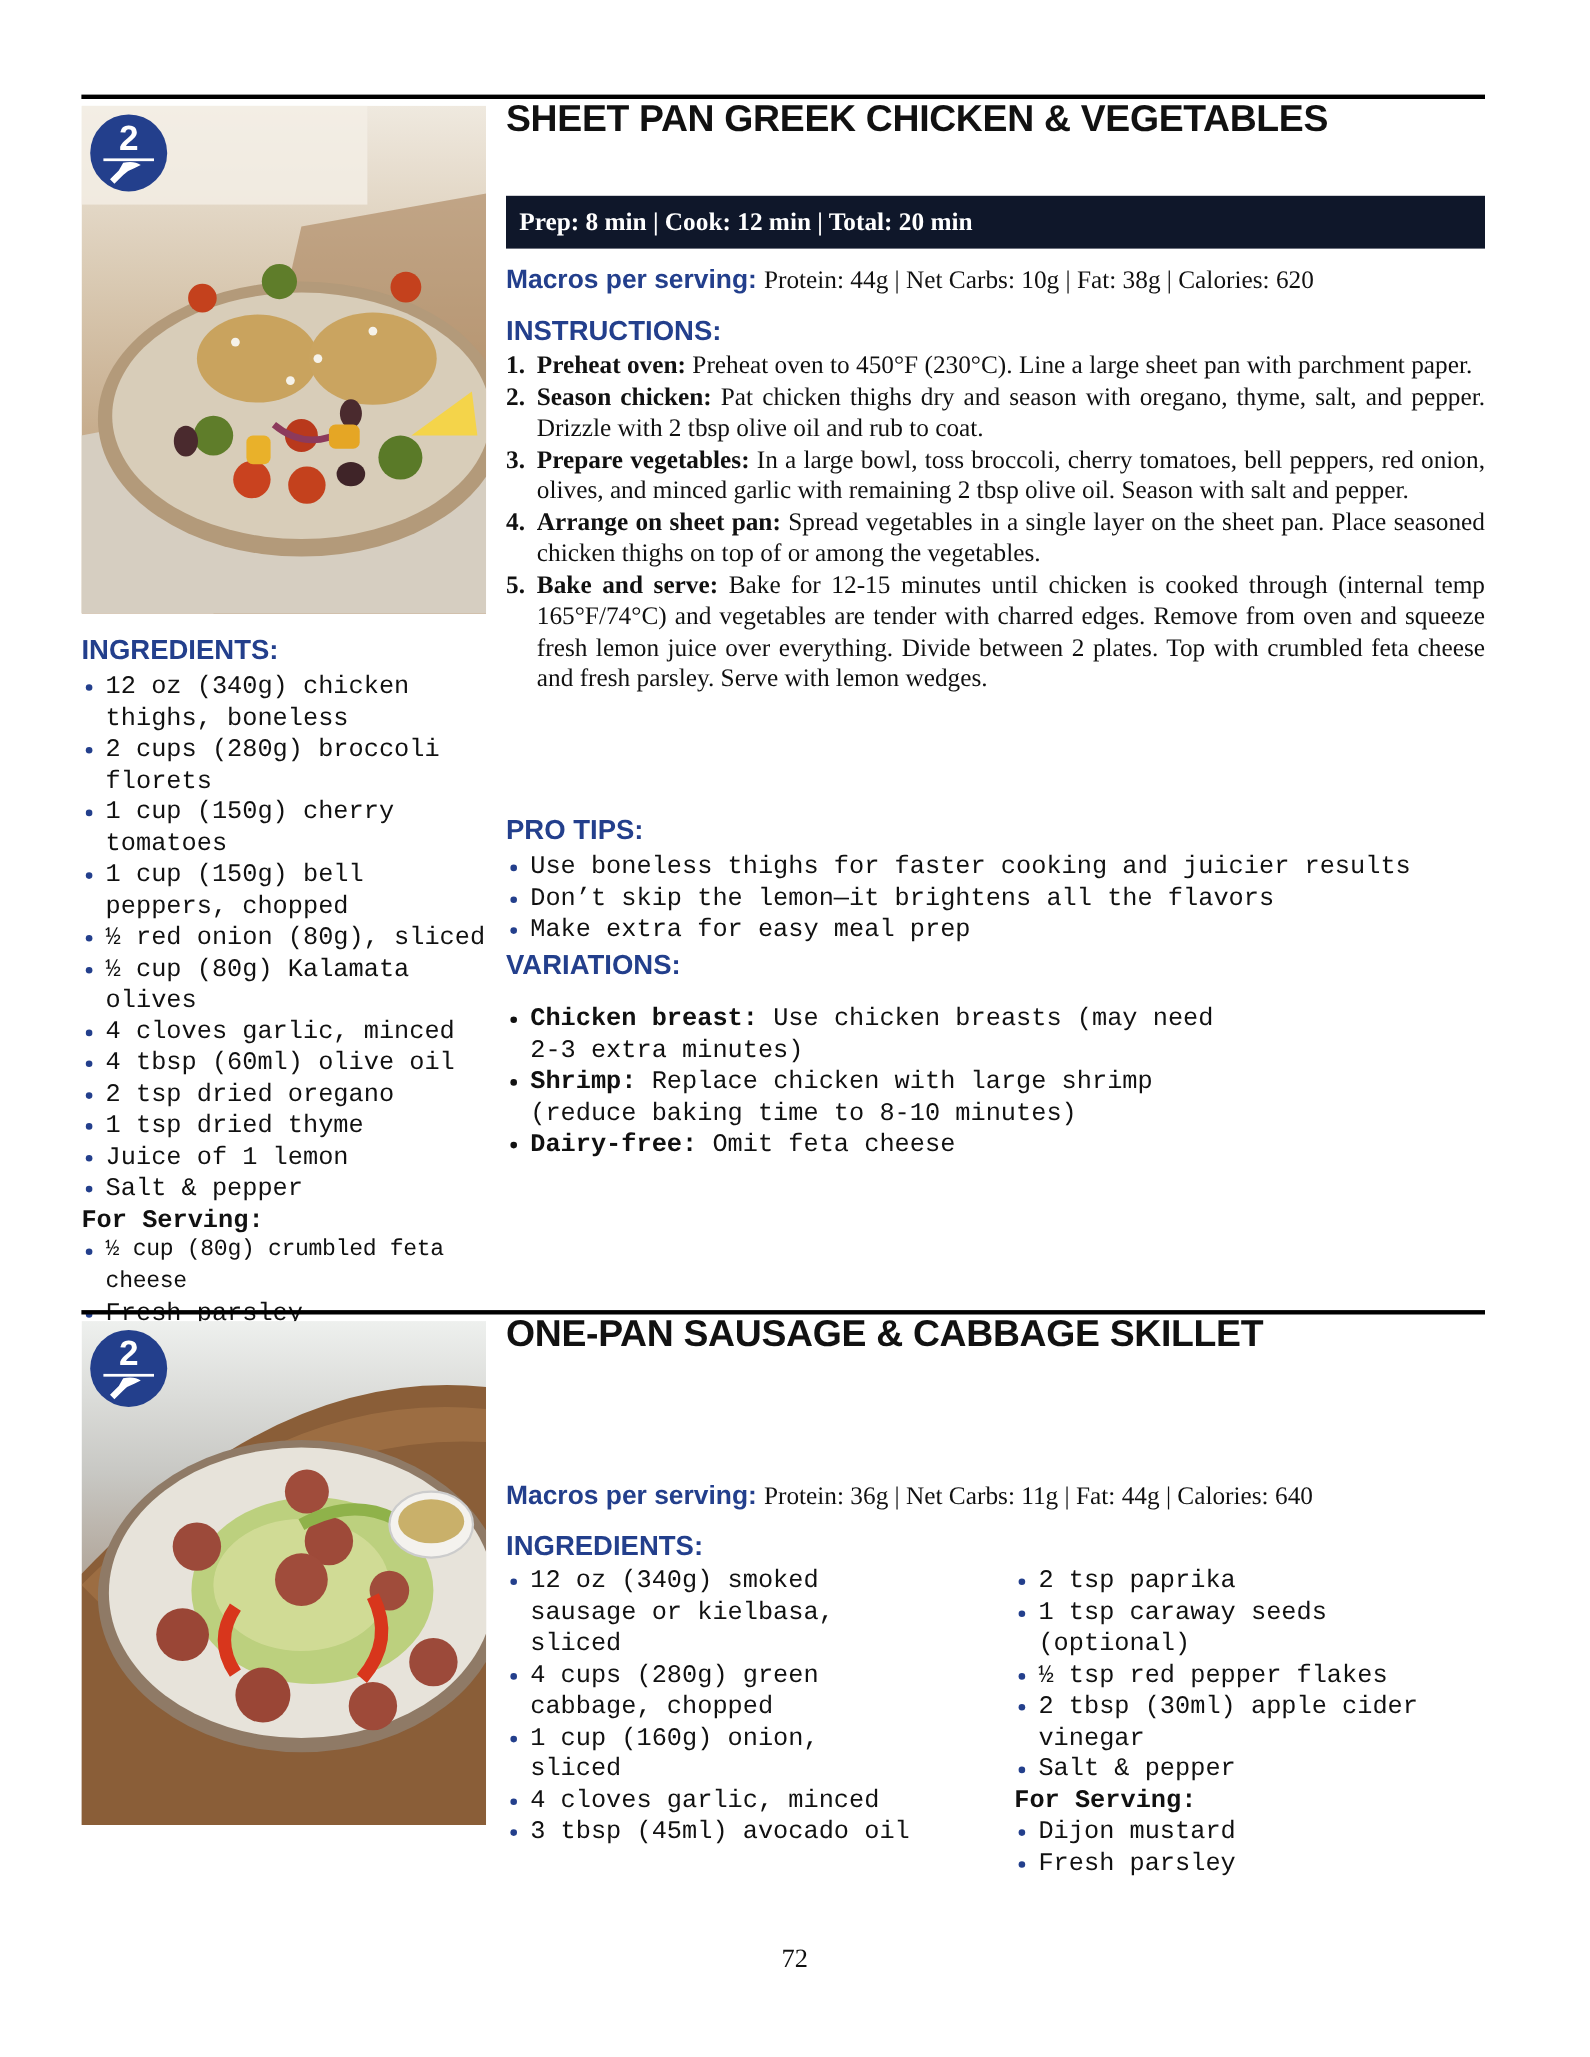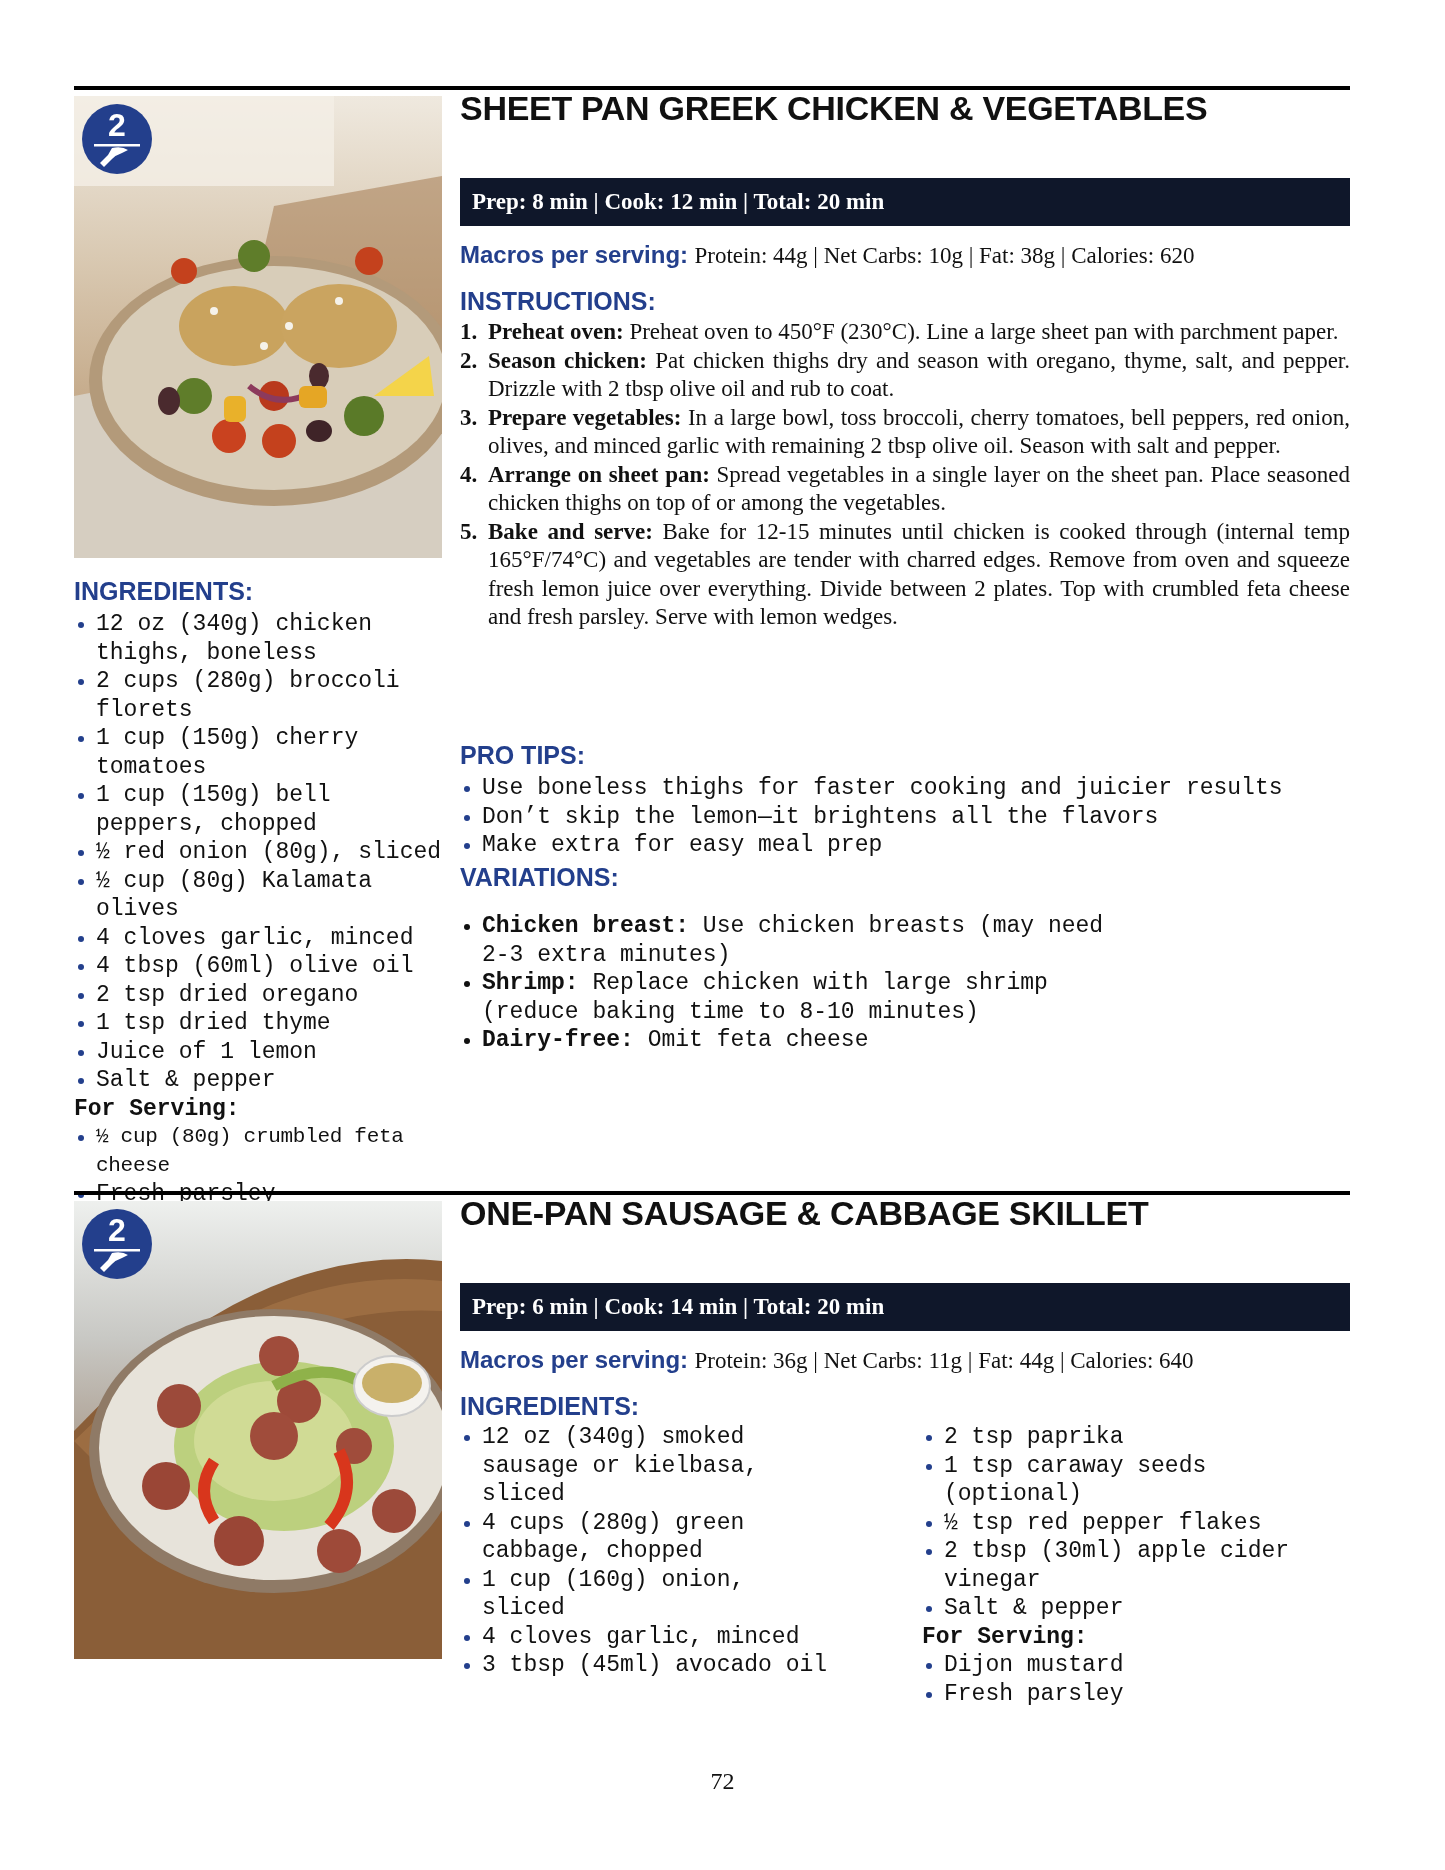--- a/index.html
+++ b/index.html
@@ -183,21 +183,20 @@
       <span class="num">2</span>
       <svg width="70" height="70" viewBox="0 0 70 70">
         <rect x="12" y="40" width="46" height="2.5" fill="#fff"></rect>
         <path d="M30 44 q10 -2 16 2 l-6 3 q-6 2 -10 6 l-8 8 l-4 -4 l8 -8 z" fill="#fff"></path>
       </svg>
     </div>
   </div>
 
   <h1 class="title" style="top:2px;">ONE-PAN SAUSAGE &amp; CABBAGE SKILLET</h1>
 
-  <div class="time-bar" style="top:92px;">Prep: 6 min | Cook: 14 min | Total: 20 min</div>
 
   <div class="macros" style="top:155px;">
     <span class="lbl">Macros per serving:</span>
     <span class="val">Protein: 36g | Net Carbs: 11g | Fat: 44g | Calories: 640</span>
   </div>
 
   <h2 class="sec-head" style="left:386px;top:200px;">INGREDIENTS:</h2>
 
   <ul class="bul" style="position:absolute;left:386px;top:232px;width:380px;">
     <li style="padding-right:40px;">12 oz (340g) smoked sausage or kielbasa, sliced</li>

